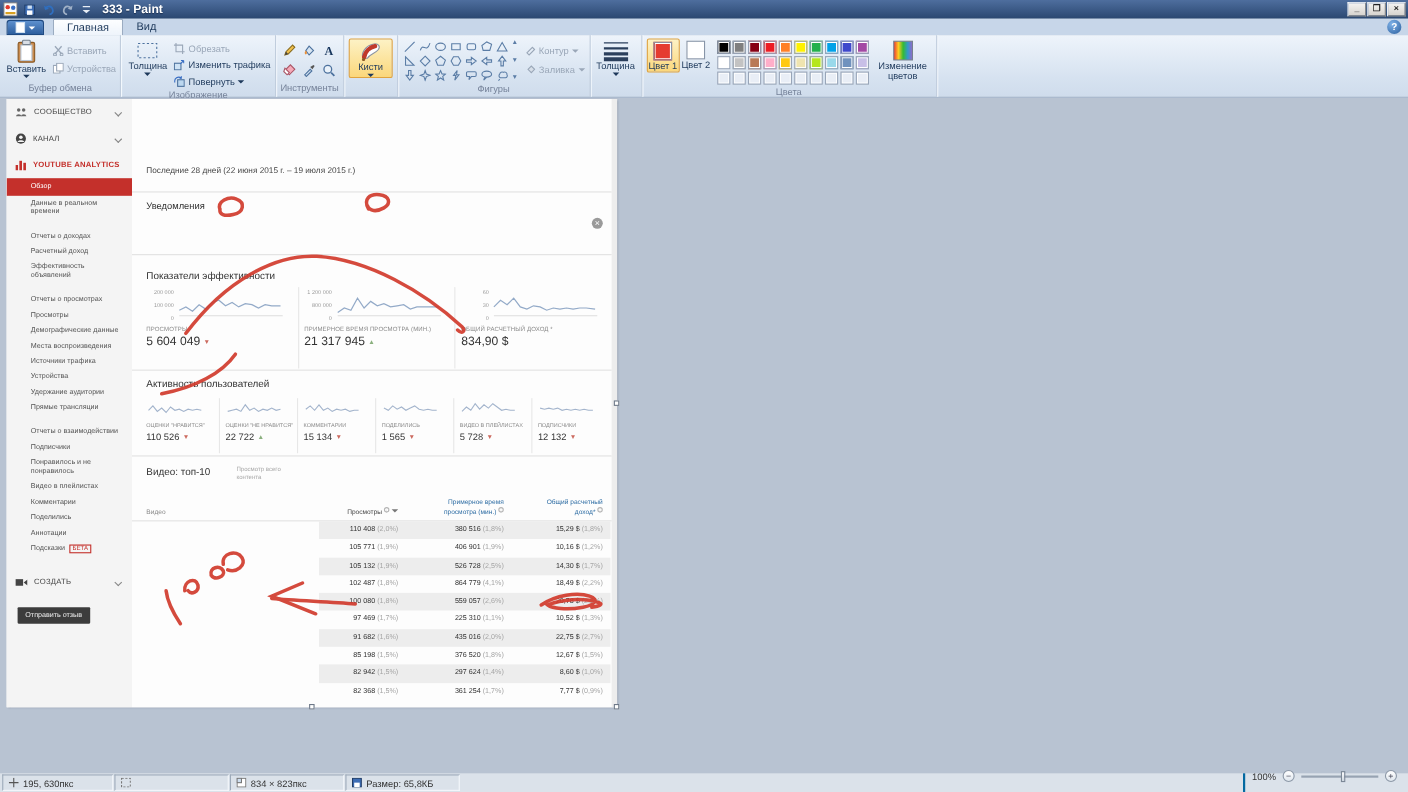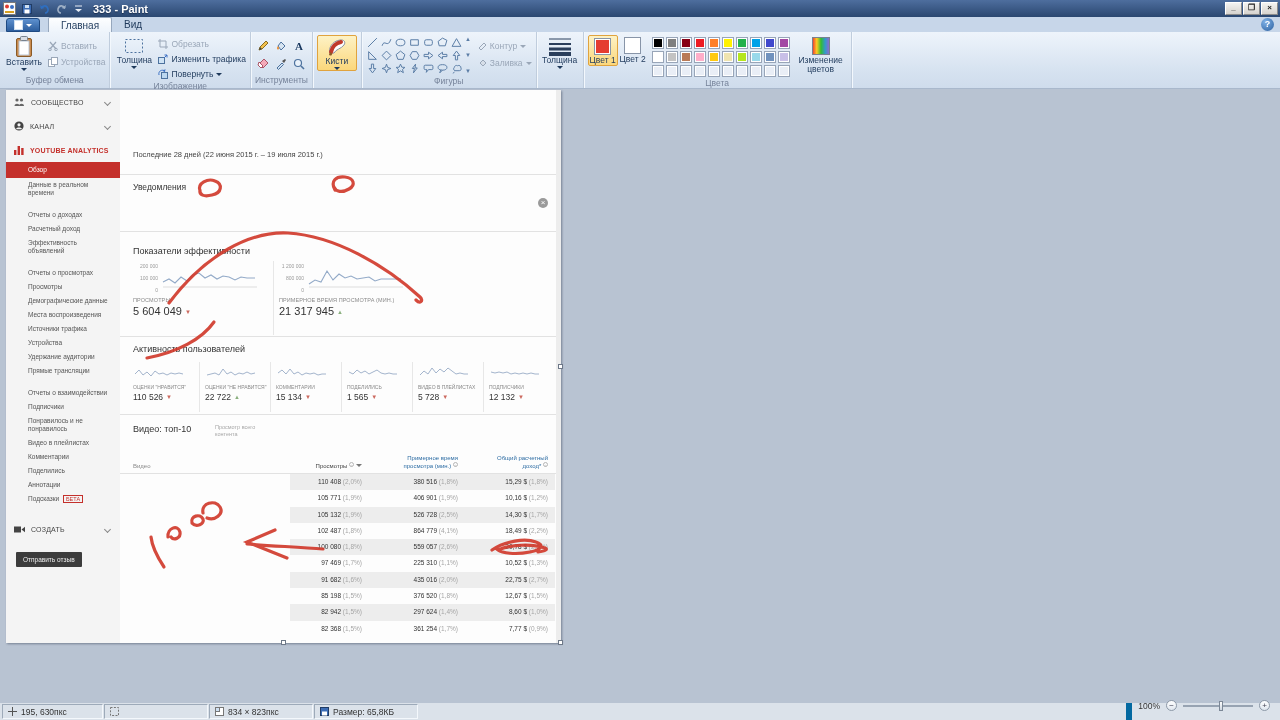--- a/index.html
+++ b/index.html
@@ -126,21 +126,21 @@
   
   #annotations{position:absolute;left:0;top:0;width:1280px;height:720px;pointer-events:none;z-index:30;}
 
   
   #statusbar{position:absolute;left:0;top:703px;width:1280px;height:17px;background:#dbe2ea;
     display:flex;align-items:stretch;font-size:8.5px;color:#333;}
   .scell{border:1px solid;border-color:#9daab9 #f4f8fc #f4f8fc #9daab9;margin:1px 1px 1px 0;
     display:flex;align-items:center;gap:4px;padding:0 5px;white-space:nowrap;}
   .scell.c1{width:101px;margin-left:2px;} .scell.c2{width:104px;} .scell.c3{width:104px;}
   .scell.c4{width:104px;} .scell.cfill{flex:1;border-color:transparent;}
-  #zoomcell{display:flex;align-items:center;gap:6px;padding:0 10px 12px 6px;border-left:6px solid #0369a1;}
+  #zoomcell{display:flex;align-items:center;gap:6px;padding:0 10px 12px 6px;border-left:2px solid #0369a1;}
   .zbtn{width:11px;height:11px;border-radius:50%;border:1px solid #8d99a8;background:linear-gradient(#fff,#dfe6ee);
     font-size:8px;line-height:9px;text-align:center;color:#445;}
   #ztrack{width:70px;height:2px;background:#97a3b2;position:relative;}
   #zthumb{position:absolute;left:36px;top:-4px;width:4px;height:10px;background:linear-gradient(#fdfdfd,#cdd6e0);
     border:1px solid #7c8failsafe;border:1px solid #7c8897;}
 </style>
 </head>
 <body>
 
 <div id="titlebar">
@@ -636,20 +636,35 @@
                 <span>0</span>
               </div>
          <svg width="100" height="30" viewBox="0 0 100 24">
            <path d="M2 21 H96" stroke="#ddd" stroke-width="1" fill="none"></path>
            <polyline points="2,18 8,14 14,16 20,5 26,14 32,8 38,12 44,10 50,13 56,12 62,11 68,15 74,13 80,13 86,13 94,13" fill="none" stroke="#93aac8" stroke-width="1.1"></polyline>
          </svg>
        </div>
        <div class="m-label">ПРИМЕРНОЕ ВРЕМЯ ПРОСМОТРА (МИН.)</div>
        <div class="m-value">21 317 945<span class="tr up">▲</span></div>
      </div>
+          <div class="perf-card">
+       <div class="spark-row">
+         <div class="axis">
+                <span>60</span>
+                <span>30</span>
+                <span>0</span>
+              </div>
+         <svg width="100" height="30" viewBox="0 0 100 24">
+           <path d="M2 21 H96" stroke="#ddd" stroke-width="1" fill="none"></path>
+           <polyline points="2,13 8,7 14,11 20,5 26,13 32,15 38,12 44,13 50,16 56,14 62,15 68,14 74,15 80,14 86,14 94,15" fill="none" stroke="#93aac8" stroke-width="1.1"></polyline>
+         </svg>
+       </div>
+       <div class="m-label">ОБЩИЙ РАСЧЕТНЫЙ ДОХОД *</div>
+       <div class="m-value">834,90 $</div>
+     </div>
         </div>
       <div class="hr" style="top:246px"></div>
 
       <div class="yt-abs" id="eng-title">Активность пользователей</div>
       <div class="yt-abs" id="eng-cards">
           <div class="eng-card">
        <svg width="52" height="13" viewBox="0 0 52 13">
          <polyline points="2,9 6,5 10,10 14,7 18,11 22,6 26,9 30,8 34,10 38,8 42,9 46,8 50,9" fill="none" stroke="#a3b4cc" stroke-width="1"></polyline>
        </svg>
        <div class="e-label">ОЦЕНКИ "НРАВИТСЯ"</div>

